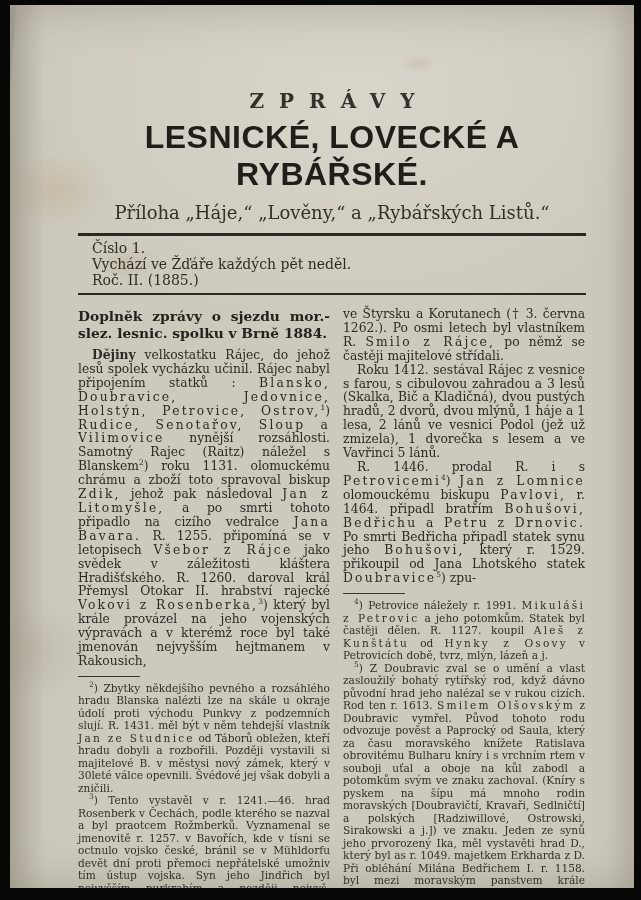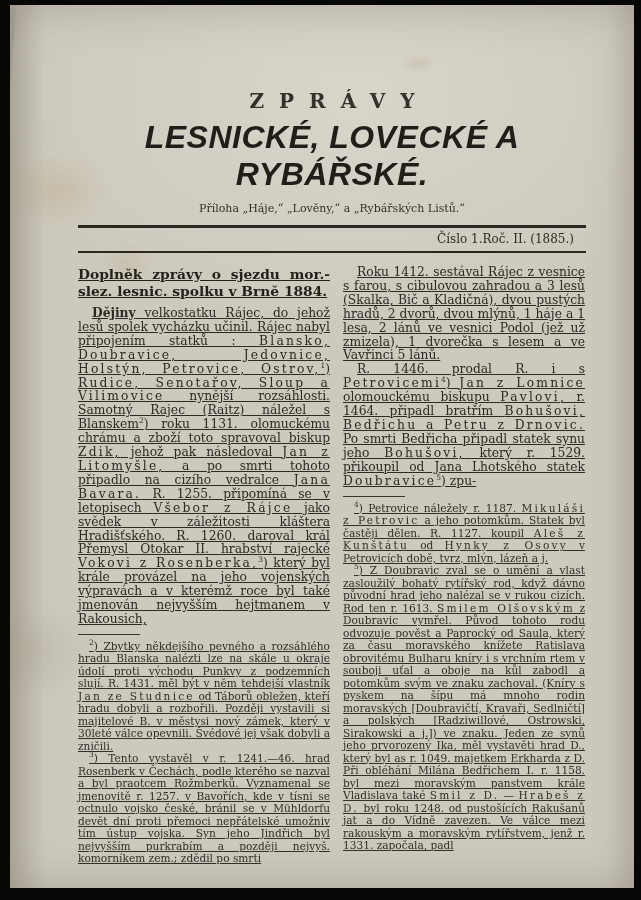--- a/index.html
+++ b/index.html
@@ -17,31 +17,31 @@
       #cdc9bd;
     box-shadow: inset 0 0 46px rgba(82,74,56,.28);
     color:#2e2a24;}
   .sliver{position:absolute;left:-3px;top:2px;width:6px;height:86px;background:#9a978d;
           transform:rotate(4deg);opacity:.8;}
   .inner{padding:84px 48px 0 68px;}
   
   .overtitle{text-align:center;font-weight:bold;font-size:20px;letter-spacing:15px;
              padding-left:15px;color:#35312a;}
   .title{margin:6px 0 0 0;text-align:center;font-family:"Liberation Sans", sans-serif;
-         font-weight:bold;font-size:32px;letter-spacing:.5px;color:#211e19;font-style:italic;}
-  .subtitle{margin-top:9px;text-align:center;font-size:11px;color:#333028;}
+         font-weight:bold;font-size:32px;letter-spacing:.5px;color:#211e19;}
+  .subtitle{margin-top:9px;text-align:center;font-size:18px;color:#333028;}
   .issue-bar{margin-top:10px;border-top:3px solid #2b2821;border-bottom:2px solid #2b2821;
-             display:flex;justify-content:flex-end;align-items:baseline;
-             padding:4px 12px 5px 14px;font-size:12px;color:#302c25;}
+             display:flex;justify-content:center;align-items:baseline;
+             padding:4px 12px 5px 14px;font-size:14px;color:#302c25;flex-direction:column;}
   
   .columns{display:flex;gap:13px;margin-top:13px;}
   .col{text-align:justify;}
   .col-left{width:252px;}
   .col-right{width:242px;}
-  p{margin:0;text-decoration:underline;}
+  p{margin:0;}
   .heading{font-weight:bold;font-size:13.8px;line-height:17px;margin-bottom:6px;color:#25221c;}
   .para{font-size:12.3px;line-height:13.9px;text-indent:14px;}
   .para.noindent{text-indent:0;}
   .fn{font-size:10.6px;line-height:12.5px;text-indent:11px;color:#332f28;}
   .fn-rule{width:62px;border:0;border-top:1.3px solid #3a362e;margin:7px 0 5px 0;}
   .b{font-weight:bold;}
   .sp{letter-spacing:2.2px;}
   sup{font-size:7.5px;line-height:0;vertical-align:super;}
 </style>
 </head>
@@ -51,36 +51,38 @@
   <div class="paper">
     <div class="sliver"></div>
     <div class="inner">
 
       <header>
         <div class="overtitle">ZPRÁVY</div>
         <h1 class="title">LESNICKÉ, LOVECKÉ A RYBÁŘSKÉ.</h1>
         <div class="subtitle">Příloha „Háje,“ „Lověny,“ a „Rybářských Listů.“</div>
         <div class="issue-bar">
           <span>Číslo 1.</span>
+          <span>Vychází ve Žďáře každých pět neděl.</span>
           <span>Roč. II. (1885.)</span>
         </div>
       </header>
 
       <div class="columns">
         <div class="col col-left" id="col-left">
             <p class="heading"><span class="b">Doplněk zprávy o sjezdu mor.-slez. lesnic. spolku v Brně 1884.</span></p>
             <p class="para"><span class="b">Dějiny</span><span> velkostatku Rájec, do jehož lesů spolek vycházku učinil. Rájec nabyl připojením statků : </span><span class="sp">Blansko, Doubravice, Jedovnice, Holstýn, Petrovice, Ostrov,</span><sup>1</sup><span>) </span><span class="sp">Rudice, Senotařov, Sloup a Vilimovice</span><span> nynější rozsáhlosti. Samotný Rajec (Raitz) náležel s Blanskem</span><sup>2</sup><span>) roku 1131. olomuckému chrámu a zboží toto spravoval biskup </span><span class="sp">Zdik,</span><span> jehož pak následoval </span><span class="sp">Jan z Litomyšle,</span><span> a po smrti tohoto připadlo na cizího vedralce </span><span class="sp">Jana Bavara.</span><span> R. 1255. připomíná se v letopisech </span><span class="sp">Všebor z Rájce</span><span> jako svědek v záležitosti kláštera Hradišťského. R. 1260. daroval král Přemysl Otokar II. hrabství rajecké </span><span class="sp">Vokovi z Rosenberka,</span><sup>3</sup><span>) který byl krále provázel na jeho vojenských výpravách a v kterémž roce byl také jmenován nejvyšším hejtmanem v Rakousich,</span></p>
             <div class="fn-rule"></div>
             <p class="fn"><sup>2</sup><span>) Zbytky někdejšího pevného a rozsáhlého hradu Blanska nalézti lze na skále u okraje údolí proti východu Punkvy z podzemních slují. R. 1431. měl být v něm tehdejší vlastník </span><span class="sp">Jan ze Studnice</span><span> od Táborů obležen, kteří hradu dobyli a rozbořili. Později vystavili si majitelové B. v městysi nový zámek, který v 30leté válce opevnili. Švédové jej však dobyli a zničili.</span></p>
             <p class="fn"><sup>3</sup><span>) Tento vystavěl v r. 1241.—46. hrad Rosenberk v Čechách, podle kterého se nazval a byl praotcem Rožmberků. Vyznamenal se jmenovitě r. 1257. v Bavořích, kde v tísni se octnulo vojsko české, bránil se v Mühldorfu devět dní proti přemoci nepřátelské umožniv tím ústup vojska. Syn jeho Jindřich byl nejvyšším purkrabím a později nejvyš. komorníkem zem.; zdědil po smrti </span></p>
           </div>
         <div class="col col-right" id="col-right">
+            <p class="para noindent"><span>ve Štyrsku a Korutanech († 3. června 1262.). Po osmi letech byl vlastníkem R. </span><span class="sp">Smilo z Rájce,</span><span> po němž se častěji majitelové střídali.</span></p>
             <p class="para"><span>Roku 1412. sestával Rájec z vesnice s farou, s cibulovou zahradou a 3 lesů (Skalka, Bič a Kladičná), dvou pustých hradů, 2 dvorů, dvou mlýnů, 1 háje a 1 lesa, 2 lánů ve vesnici Podol (jež už zmizela), 1 dvorečka s lesem a ve Vavřinci 5 lánů.</span></p>
             <p class="para"><span>R. 1446. prodal R. i s </span><span class="sp">Petrovicemi</span><sup>4</sup><span>) </span><span class="sp">Jan z Lomnice</span><span> olomouckému biskupu </span><span class="sp">Pavlovi,</span><span> r. 1464. připadl bratřím </span><span class="sp">Bohušovi, Bedřichu a Petru z Drnovic.</span><span> Po smrti Bedřicha připadl statek synu jeho </span><span class="sp">Bohušovi,</span><span> který r. 1529. přikoupil od Jana Lhotského statek </span><span class="sp">Doubravice</span><sup>5</sup><span>) zpu-</span></p>
             <div class="fn-rule"></div>
-            <p class="fn"><sup>4</sup><span>) Petrovice náležely r. 1187. </span><span class="sp">Mikuláši z Petrovic</span><span> a jeho potomkům. Statek byl častěji dělen. R. 1127. koupil </span><span class="sp">Aleš z Kunštátu</span><span> od </span><span class="sp">Hynky z Osovy</span><span> v Petrovicích době, tvrz, mlýn, lázeň a j.</span></p>
+            <p class="fn"><sup>4</sup><span>) Petrovice náležely r. 1991. </span><span class="sp">Mikuláši z Petrovic</span><span> a jeho potomkům. Statek byl častěji dělen. R. 1127. koupil </span><span class="sp">Aleš z Kunštátu</span><span> od </span><span class="sp">Hynky z Osovy</span><span> v Petrovicích době, tvrz, mlýn, lázeň a j.</span></p>
             <p class="fn"><sup>5</sup><span>) Z Doubravic zval se o umění a vlast zasloužilý bohatý rytířský rod, když dávno původní hrad jeho nalézal se v rukou cizích. Rod ten r. 1613. </span><span class="sp">Smilem Olšovským</span><span> z Doubravic vymřel. Původ tohoto rodu odvozuje pověst a Paprocký od Saula, který za času moravského knížete Ratislava obrovitému Bulharu kníry i s vrchním rtem v souboji uťal a oboje na kůl zabodl a potomkům svým ve znaku zachoval. (Kníry s pyskem na šípu má mnoho rodin moravských [Doubravičtí, Kravaři, Sedlničtí] a polských [Radziwillové, Ostrowski, Sirakowski a j.]) ve znaku. Jeden ze synů jeho prvorozený Ika, měl vystavěti hrad D., který byl as r. 1049. majetkem Erkharda z D. Při obléhání Milána Bedřichem I. r. 1158. byl mezi moravským panstvem krále Vladislava také </span><span class="sp">Smil z D.</span><span> — </span><span class="sp">Hrabeš z D.</span><span> byl roku 1248. od pustošících Rakušanů jat a do Vídně zavezen. Ve válce mezi rakouským a moravským rytířstvem, jenž r. 1331. započala, padl </span></p>
           </div>
       </div>
 
     </div>
   </div>
 </div>
 
 </body></html>

